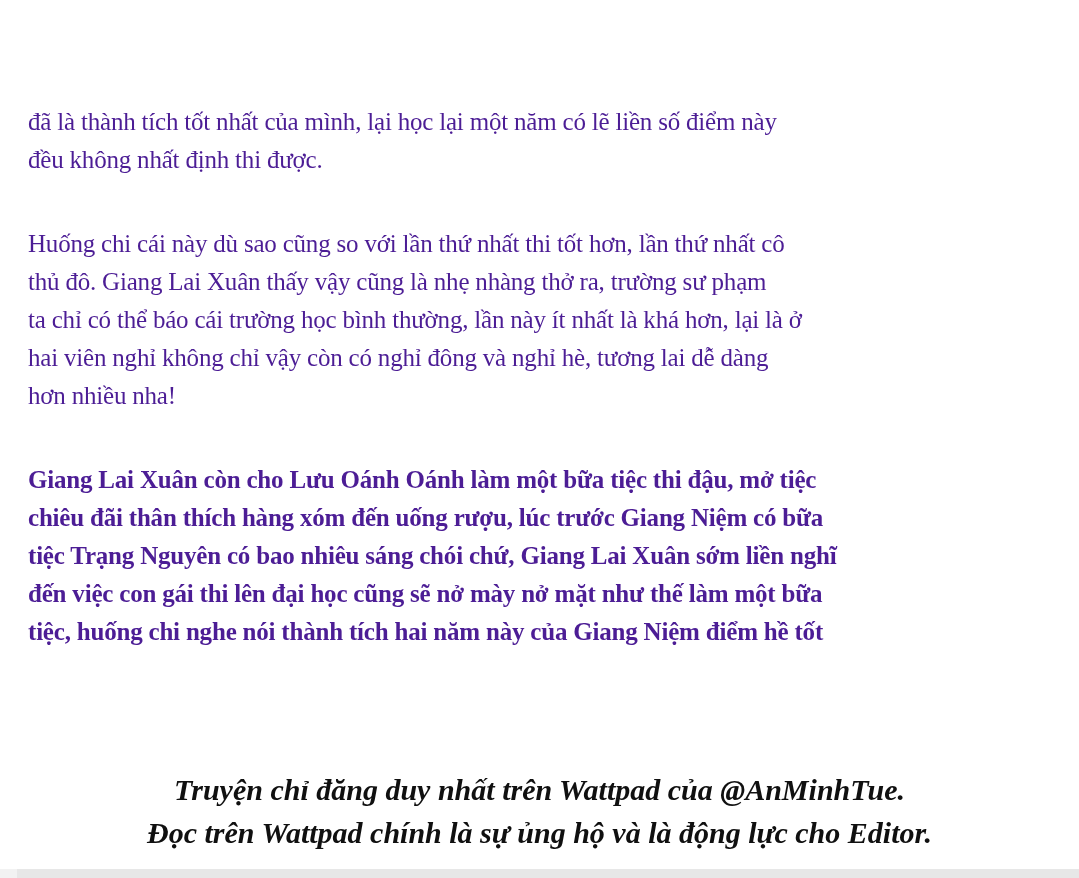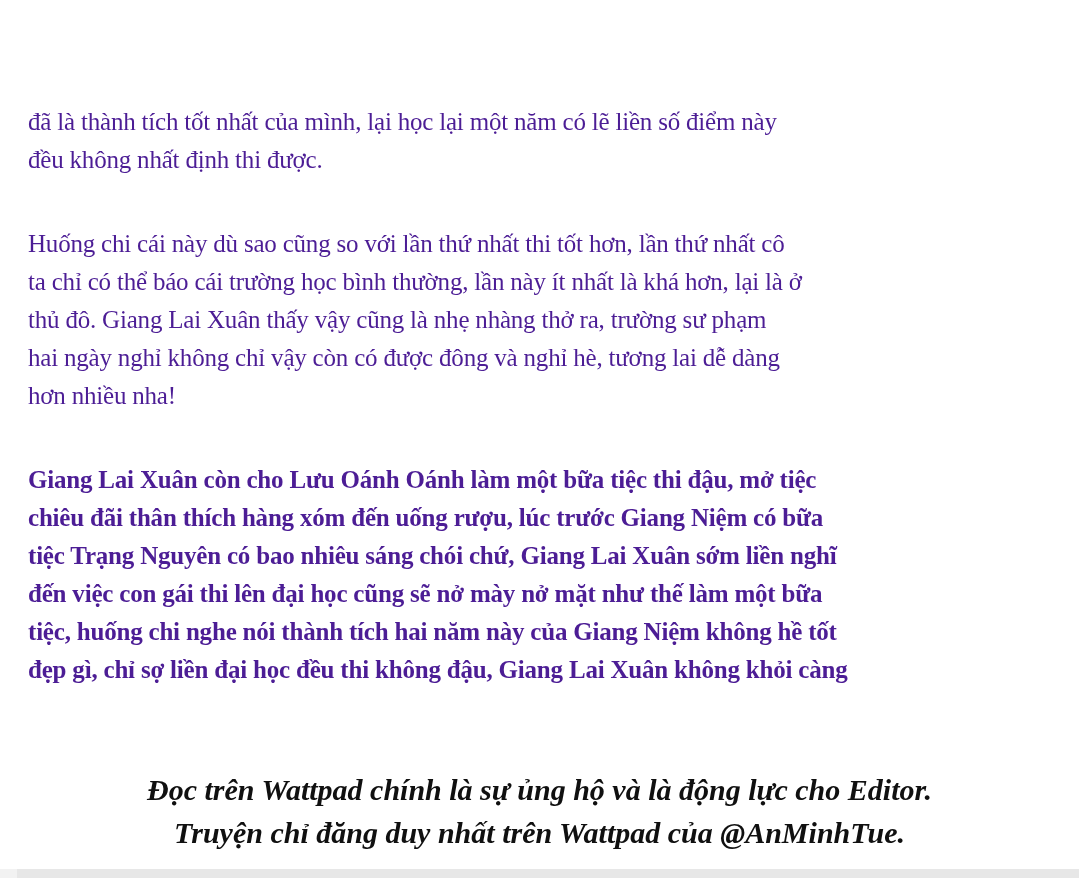--- a/index.html
+++ b/index.html
@@ -76,38 +76,37 @@
 
   <div class="content">
 
     <div class="para">
       <div class="line">đã là thành tích tốt nhất của mình, lại học lại một năm có lẽ liền số điểm này</div>
       <div class="line">đều không nhất định thi được.</div>
     </div>
 
     <div class="para">
       <div class="line">Huống chi cái này dù sao cũng so với lần thứ nhất thi tốt hơn, lần thứ nhất cô</div>
+      <div class="line">thủ đô. Giang Lai Xuân thấy vậy cũng là nhẹ nhàng thở ra, trường sư phạm</div>
       <div class="line">ta chỉ có thể báo cái trường học bình thường, lần này ít nhất là khá hơn, lại là ở</div>
-      <div class="line">thủ đô. Giang Lai Xuân thấy vậy cũng là nhẹ nhàng thở ra, trường sư phạm</div>
-      <div class="line">hai ngày nghỉ không chỉ vậy còn có được đông và nghỉ hè, tương lai dễ dàng</div>
+      <div class="line">hai viên nghỉ không chỉ vậy còn có nghỉ đông và nghỉ hè, tương lai dễ dàng</div>
       <div class="line">hơn nhiều nha!</div>
     </div>
 
     <div class="para">
       <div class="line">Giang Lai Xuân còn cho Lưu Oánh Oánh làm một bữa tiệc thi đậu, mở tiệc</div>
       <div class="line">chiêu đãi thân thích hàng xóm đến uống rượu, lúc trước Giang Niệm có bữa</div>
       <div class="line">tiệc Trạng Nguyên có bao nhiêu sáng chói chứ, Giang Lai Xuân sớm liền nghĩ</div>
       <div class="line">đến việc con gái thi lên đại học cũng sẽ nở mày nở mặt như thế làm một bữa</div>
-      <div class="line">tiệc, huống chi nghe nói thành tích hai năm này của Giang Niệm không hề tốt</div>
-      <div class="line">đẹp gì, chỉ sợ liền đại học đều thi không đậu, Giang Lai Xuân không khỏi càng</div>
+      <div class="line">tiệc, huống chi nghe nói thành tích hai năm này của Giang Niệm điểm hề tốt</div>
     </div>
 
   </div>
 
   <div class="footer">
+    <div class="footer-line">Truyện chỉ đăng duy nhất trên Wattpad của @AnMinhTue.</div>
     <div class="footer-line">Đọc trên Wattpad chính là sự ủng hộ và là động lực cho Editor.</div>
-    <div class="footer-line">Truyện chỉ đăng duy nhất trên Wattpad của @AnMinhTue.</div>
   </div>
 
   <div class="hscrollbar-track"></div>
   <div class="scrollbar-corner"></div>
 
 </div>
 
 </body></html>

